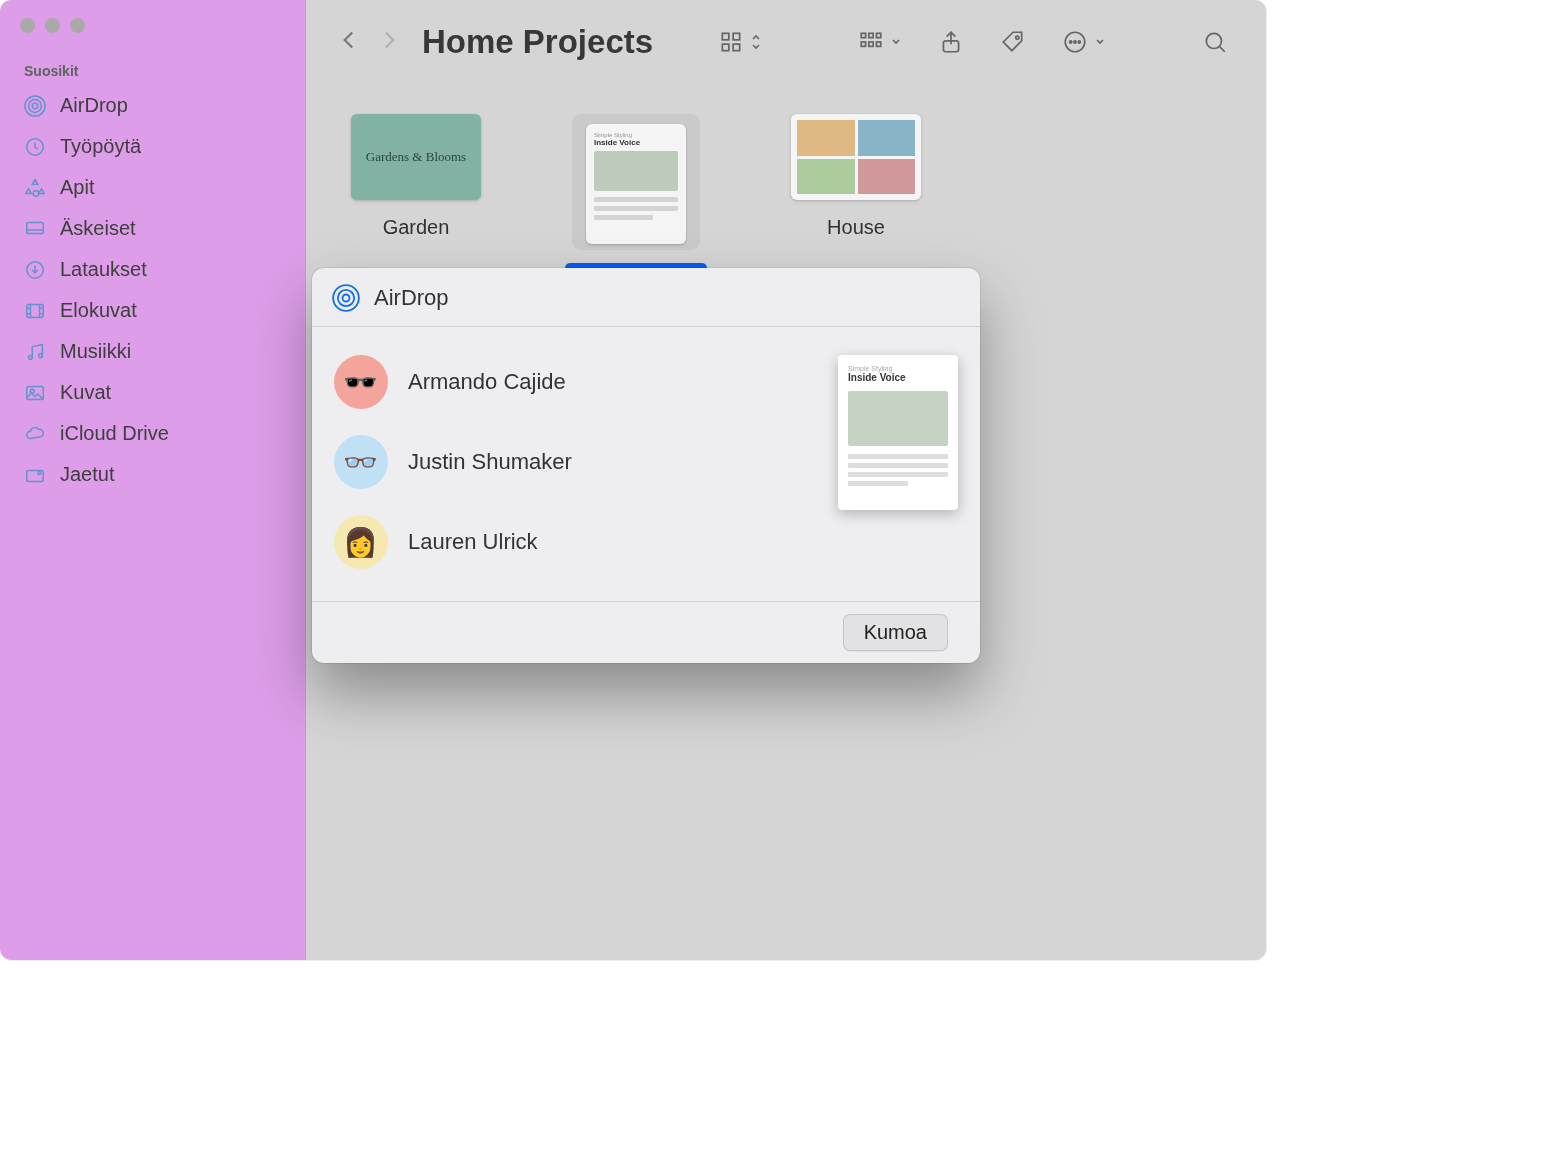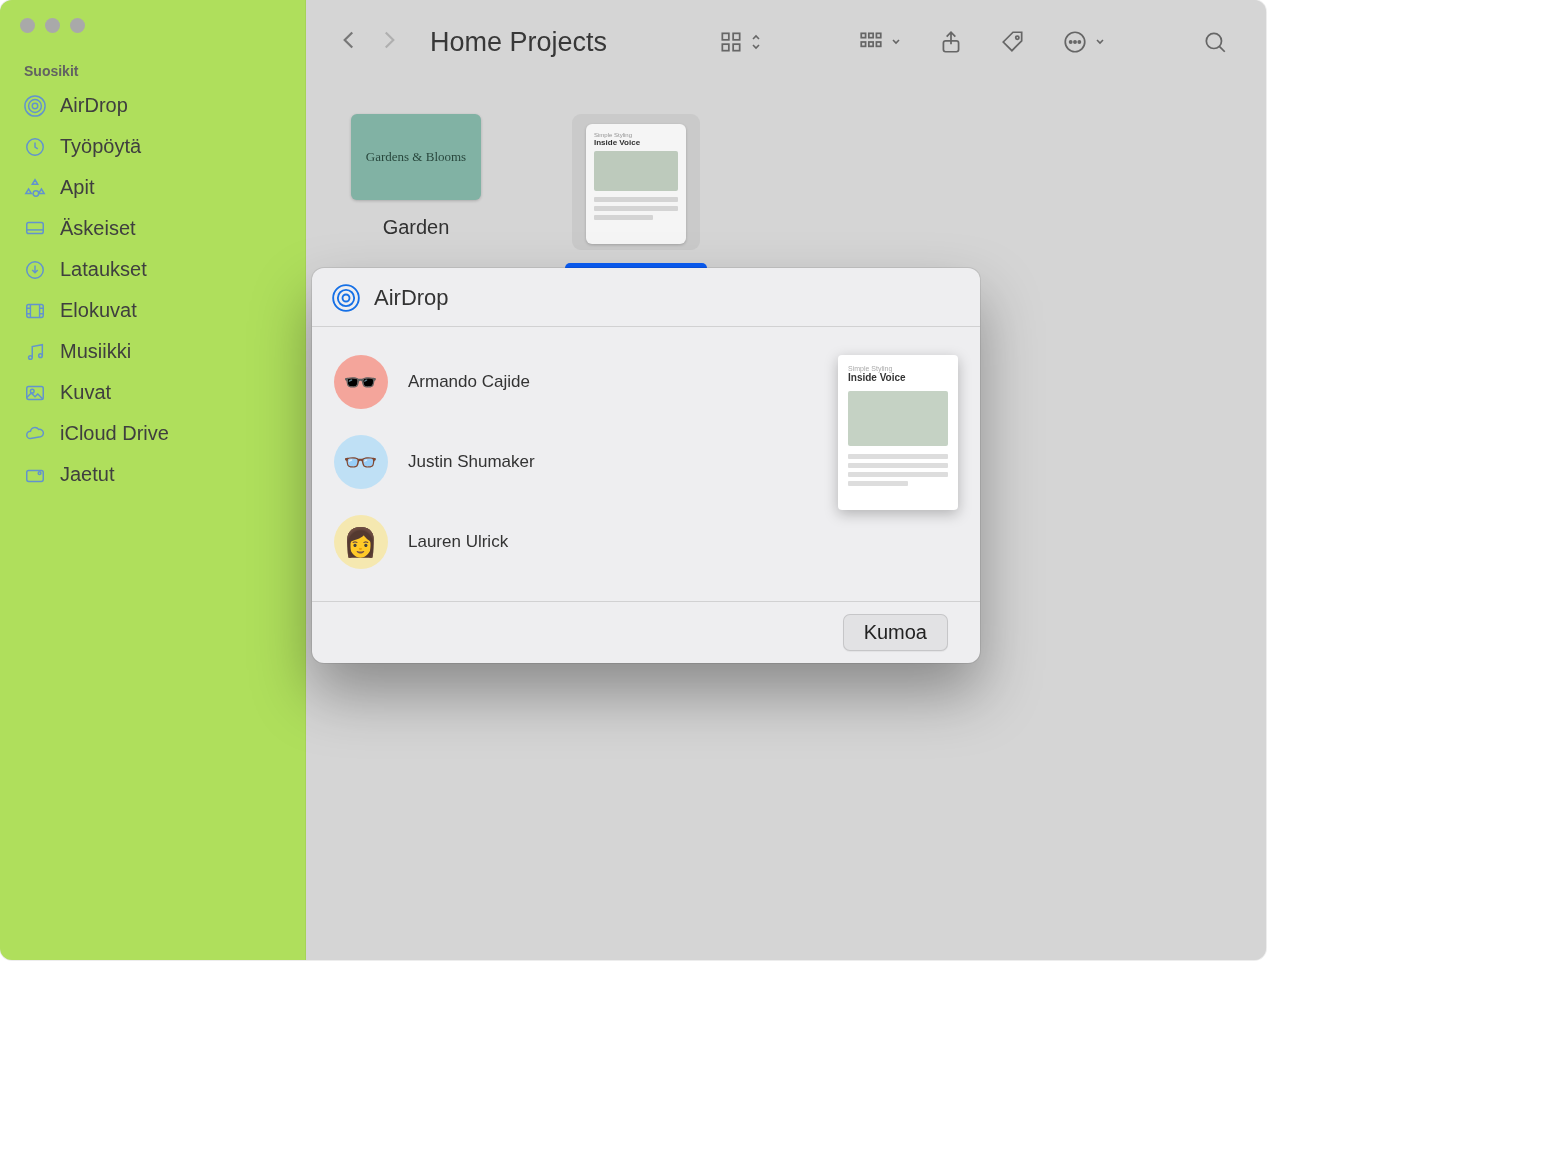--- a/index.html
+++ b/index.html
@@ -16,21 +16,21 @@
     margin: 0;
     background: #dadada;
     border-radius: 12px;
     overflow: hidden;
     display: flex;
     box-shadow: 0 0 0 1px rgba(0,0,0,.07);
   }
   
   .sidebar {
     width: 306px;
-    background: #bef264;
+    background: #f0abfc;
     padding: 18px 26px 14px 14px;
     border-right: 1px solid rgba(0,0,0,.05);
   }
   .sidebar.dim { filter: brightness(.92); }
   .traffic { display:flex; gap:10px; padding: 0 6px 20px 6px;}
   .traffic span { width:15px;height:15px;border-radius:50%; background:#b8b8b8;}
   .section-label { font-size:14px; color:#6a6a6a; font-weight:600; padding:10px 10px 6px;}
   .sb-item {
     display:flex; align-items:center; gap:14px;
     padding:9px 10px; border-radius:7px;
@@ -40,21 +40,21 @@
   .sb-item .icon { width:22px; display:flex; justify-content:center;}
   
   .main { flex:1; background:#dedede; display:flex; flex-direction:column;}
   .main.dim { filter: brightness(.96); }
   .toolbar {
     height:84px; display:flex; align-items:center; gap:20px;
     padding:0 30px 0 30px;
   }
   .nav-arrows { display:flex; gap:14px; color:#7a7a7a;}
   .nav-arrows svg { width:26px;height:26px; stroke:#7c7c7c; fill:none; stroke-width:2;}
-  .title { font-size:27px; font-weight:400; color:#3a3a3a; margin-left:8px; margin-right:auto;}
+  .title { font-size:33px; font-weight:700; color:#3a3a3a; margin-right:auto;}
   .tb-btn { display:flex; align-items:center; gap:6px; color:#6a6a6a; padding:6px 8px;}
   .tb-btn svg { width:26px;height:26px; stroke:#6a6a6a; fill:none; stroke-width:1.6;}
   .spacer { width:40px;}
   .files {
     display:flex; gap:60px; padding:30px 30px 0 30px;
   }
   .file { display:flex; flex-direction:column; align-items:center; width:160px;}
   .thumb {
     width:130px; height:86px; border-radius:6px; background:#6fa89f;
     box-shadow:0 1px 3px rgba(0,0,0,.2);
@@ -91,21 +91,21 @@
     display:flex; padding:18px 22px 22px; gap:20px;
     border-bottom:1px solid rgba(0,0,0,.12);
   }
   .people{flex:1; display:flex; flex-direction:column; gap:26px; padding:10px 0;}
   .person{display:flex; align-items:center; gap:20px;}
   .avatar{
     width:54px;height:54px;border-radius:50%;
     display:flex;align-items:center;justify-content:center;
     font-size:28px;
   }
-  .pname{font-size:17px;color:#333;}
+  .pname{font-size:22px;color:#333;}
   .preview{
     width:120px;height:155px;background:#fff;border-radius:4px;
     box-shadow:0 4px 14px rgba(0,0,0,.25);
     padding:10px;font-size:8px;color:#666;
     display:flex;flex-direction:column;align-items:flex-start;
     margin-top:10px;
   }
   .preview .imgline{width:100%;height:55px;background:#c5d2c4;margin-top:8px;border-radius:2px;}
   .pop-footer{
     display:flex;justify-content:flex-end;padding:12px 32px;
@@ -305,20 +305,31 @@
             <div style="font-size:6px;color:#999">Simple Styling</div>
             <div style="font-size:8px;color:#333;font-weight:600">Inside Voice</div>
             <div class="docimg"></div>
             <div class="docline"></div>
               <div class="docline"></div>
               <div class="docline" style="width:70%"></div>
           </div>
         </div>
         <div class="fname selected">Simple Styling</div>
       </div>
+      <div class="file">
+        <div class="thumb" style="background:#fff;padding:6px">
+          <div style="display:grid;grid-template-columns:1fr 1fr;gap:3px;width:100%;height:100%">
+            <div style="background:#e7c18a"></div>
+              <div style="background:#8dbccf"></div>
+            <div style="background:#b3d4a5"></div>
+              <div style="background:#d99ea0"></div>
+          </div>
+        </div>
+        <div class="fname">House</div>
+      </div>
     </div>
   </div>
 
   <div class="popover">
     <div class="pop-header">
       <svg class="adicon" viewBox="0 0 24 24" style="stroke:#1670e6;fill:none;stroke-width:1.6">
           <circle cx="12" cy="12" r="3"></circle>
           <circle cx="12" cy="12" r="7"></circle>
           <circle cx="12" cy="12" r="11"></circle>
         </svg>

